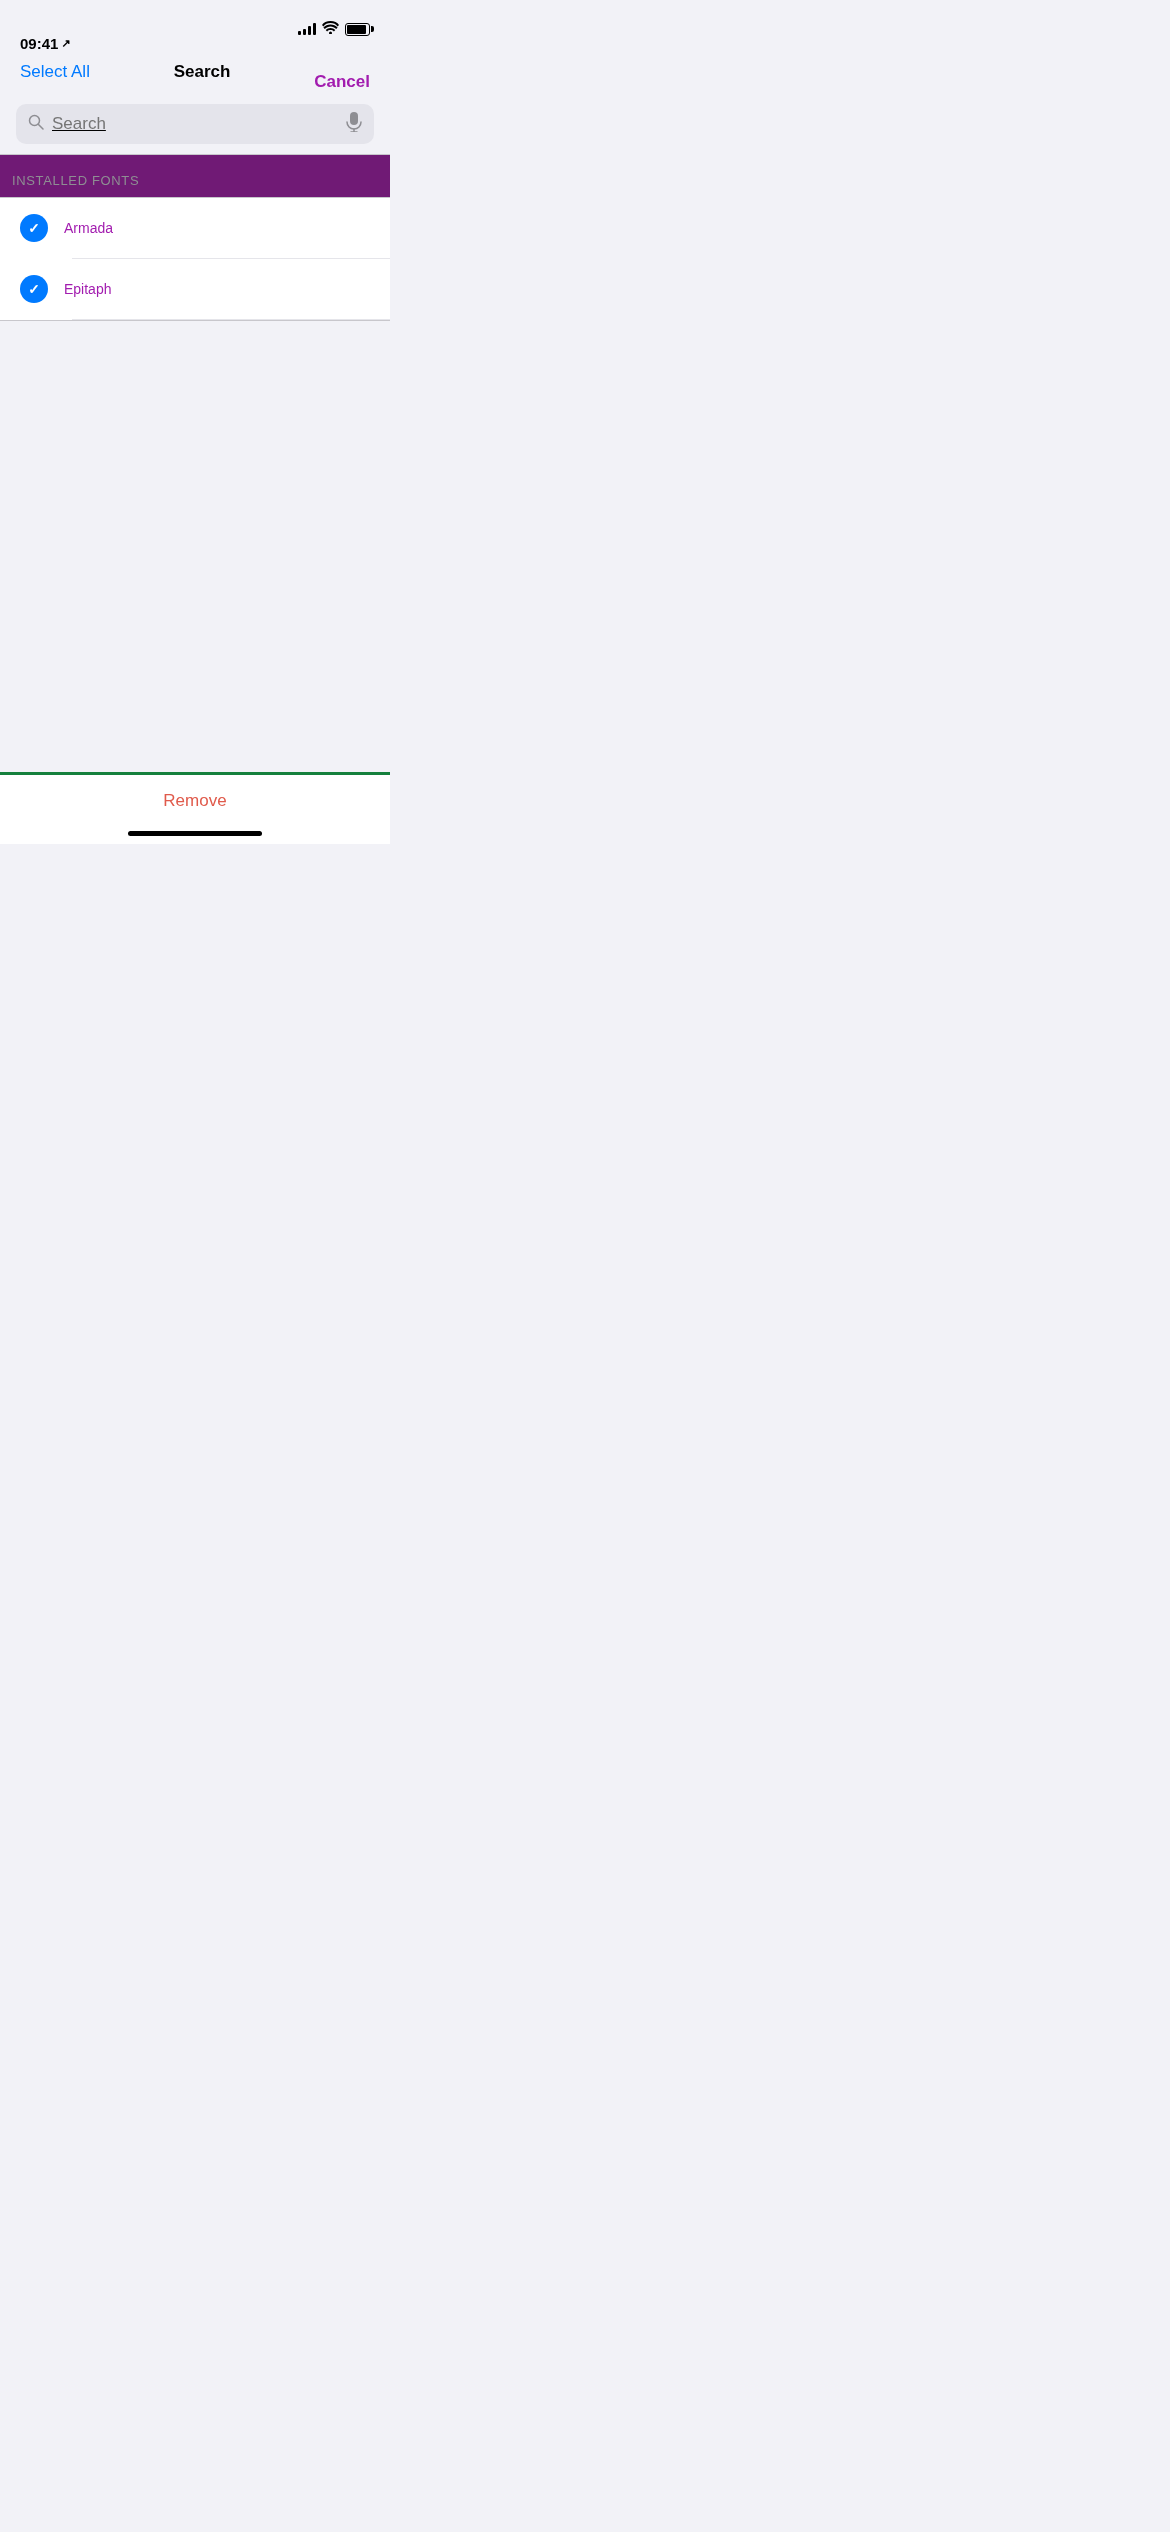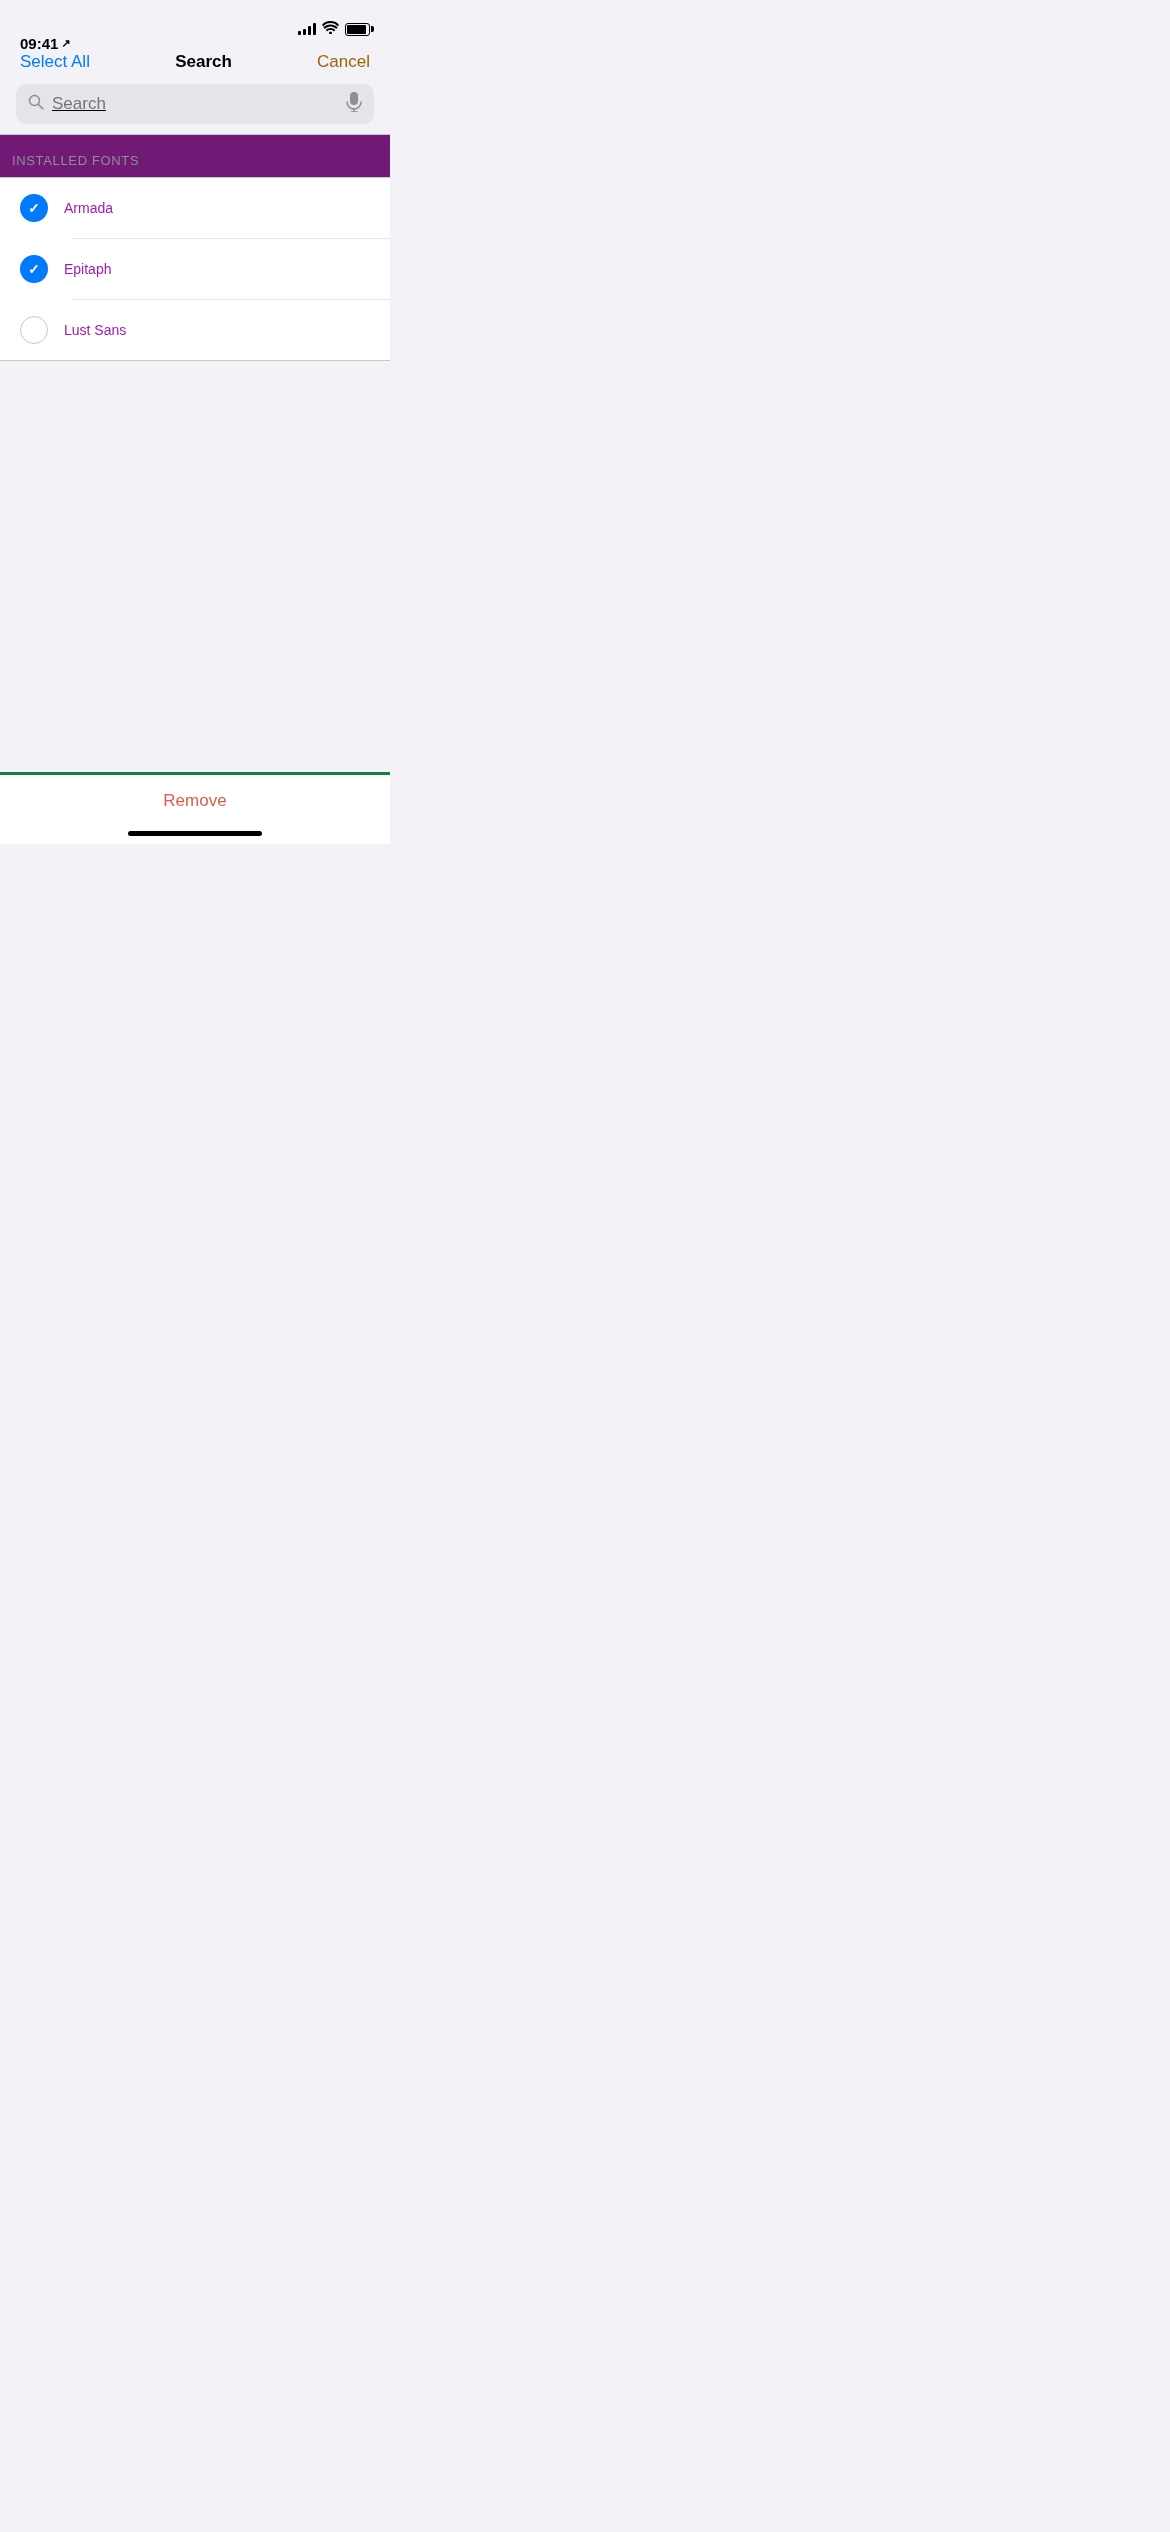--- a/index.html
+++ b/index.html
@@ -114,24 +114,25 @@
       cursor: pointer;
     }
 
     .nav-title {
       font-size: 17px;
       font-weight: 700;
       color: #000;
     }
 
     .nav-cancel {
-      color: #a16207;
-      font-size: 17px;
-      font-weight: 400;
+      color: #a21caf;
+      font-size: 17px;
+      font-weight: 700;
       cursor: pointer;
+      margin-top: 20px;
     }
 
     
     .search-container {
       padding: 0 16px 10px 16px;
       background: #f2f2f7;
     }
 
     .search-bar {
       background: #e4e4eb;
@@ -344,25 +345,20 @@
 
   <div class="font-item">
     <div class="checkbox checkbox-checked">
       <span class="checkmark">✓</span>
     </div>
     <span class="font-name">Epitaph</span>
   </div>
 
   <div class="font-item-divider"></div>
 
-  <div class="font-item">
-    <div class="checkbox checkbox-unchecked">
-    </div>
-    <span class="font-name">Lust Sans</span>
-  </div>
 
 </div>
 
 <div class="section-divider"></div>
 
 <div class="bottom-area">
   <div class="remove-button">Remove</div>
   <div class="home-indicator">
     <div class="home-bar"></div>
   </div>

